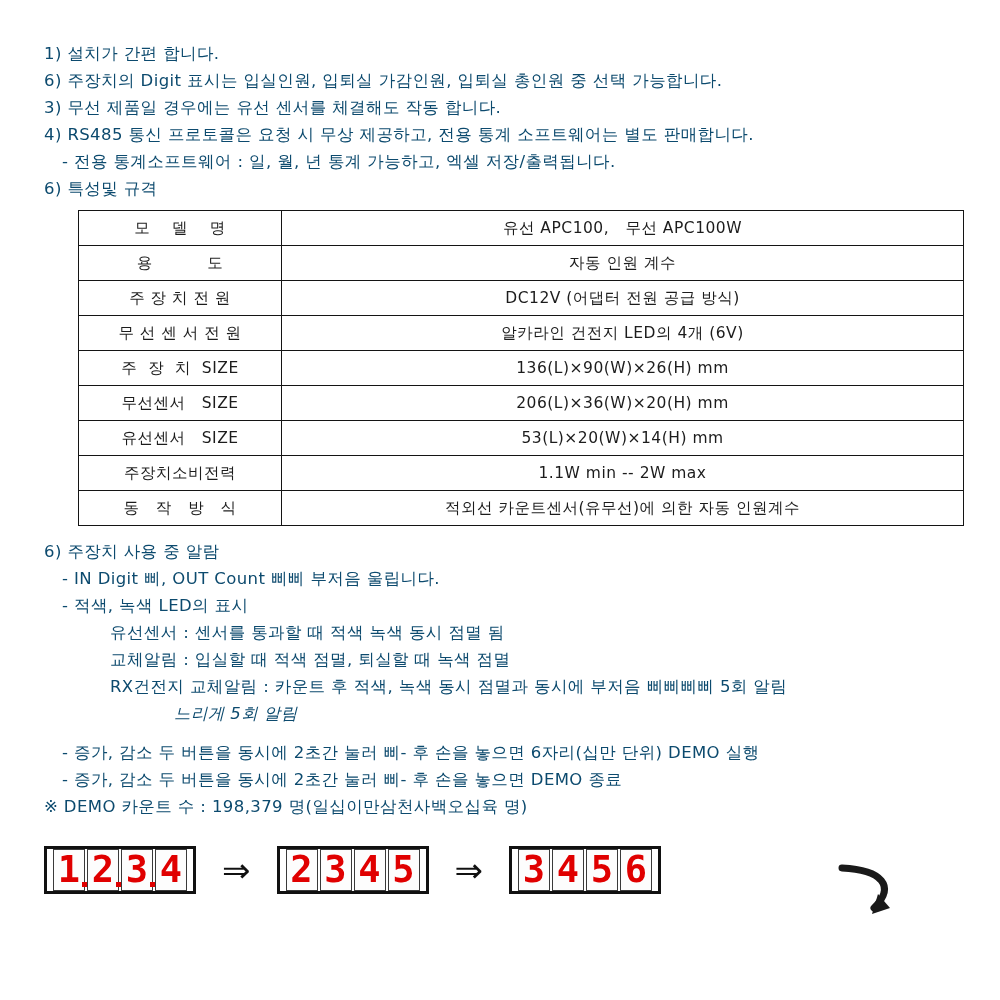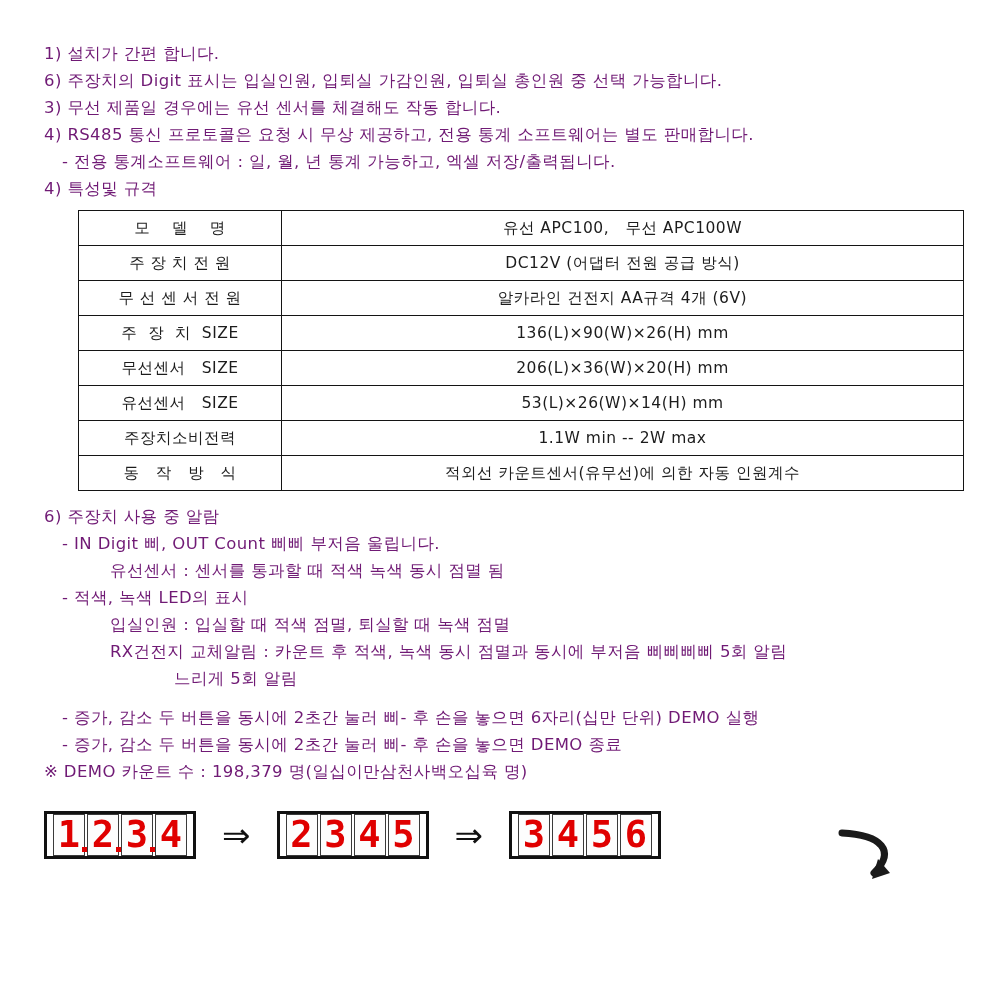--- a/index.html
+++ b/index.html
@@ -22,25 +22,25 @@
     padding: 0;
   }
   .lines {
     padding: 40px 0 0 44px;
   }
   .line {
     font-size: 16.5px;
     line-height: 27px;
     letter-spacing: 0.4px;
     white-space: pre;
-    color: #701a75;
+    color: #0c4a6e;
   }
   .line.indent1 { padding-left: 18px; }
   .line.indent3 { padding-left: 66px; }
-  .line.indent4 { padding-left: 130px; }
+  .line.indent4 { padding-left: 130px; font-style: italic; }
   .gap-m { height: 12px; }
 
   table.spec {
     border-collapse: collapse;
     margin: 8px 0 0 34px;
     width: 886px;
     table-layout: fixed;
   }
   table.spec td {
     border: 1px solid #141414;
@@ -116,66 +116,70 @@
 
 <div class="page">
 
   <div class="lines">
 
     <div class="line">1) 설치가 간편 합니다.</div>
     <div class="line">6) 주장치의 Digit 표시는 입실인원, 입퇴실 가감인원, 입퇴실 총인원 중 선택 가능합니다.</div>
     <div class="line">3) 무선 제품일 경우에는 유선 센서를 체결해도 작동 합니다.</div>
     <div class="line">4) RS485 통신 프로토콜은 요청 시 무상 제공하고, 전용 통계 소프트웨어는 별도 판매합니다.</div>
     <div class="line indent1">- 전용 통계소프트웨어 : 일, 월, 년 통계 가능하고, 엑셀 저장/출력됩니다.</div>
-    <div class="line">4) 특성및 규격</div>
+    <div class="line">6) 특성및 규격</div>
 
     <table class="spec">
       <tbody>
           <tr>
         <td class="label">모    델    명</td>
         <td>유선 APC100,   무선 APC100W</td>
       </tr>
       <tr>
+        <td class="label">용          도</td>
+        <td>자동 인원 계수</td>
+      </tr>
+      <tr>
         <td class="label">주 장 치 전 원</td>
         <td>DC12V (어댑터 전원 공급 방식)</td>
       </tr>
       <tr>
         <td class="label">무 선 센 서 전 원</td>
-        <td>알카라인 건전지 AA규격 4개 (6V)</td>
+        <td>알카라인 건전지 LED의 4개 (6V)</td>
       </tr>
       <tr>
         <td class="label">주  장  치  SIZE</td>
         <td>136(L)×90(W)×26(H) mm</td>
       </tr>
       <tr>
         <td class="label">무선센서   SIZE</td>
         <td>206(L)×36(W)×20(H) mm</td>
       </tr>
       <tr>
         <td class="label">유선센서   SIZE</td>
-        <td>53(L)×26(W)×14(H) mm</td>
+        <td>53(L)×20(W)×14(H) mm</td>
       </tr>
       <tr>
         <td class="label">주장치소비전력</td>
         <td>1.1W min -- 2W max</td>
       </tr>
       <tr>
         <td class="label">동   작   방   식</td>
         <td>적외선 카운트센서(유무선)에 의한 자동 인원계수</td>
       </tr>
     </tbody>
       </table>
 
     <div class="gap-m"></div>
 
     <div class="line">6) 주장치 사용 중 알람</div>
     <div class="line indent1">- IN Digit 삐, OUT Count 삐삐 부저음 울립니다.</div>
+    <div class="line indent1">- 적색, 녹색 LED의 표시</div>
     <div class="line indent3">유선센서 : 센서를 통과할 때 적색 녹색 동시 점멸 됨</div>
-    <div class="line indent1">- 적색, 녹색 LED의 표시</div>
-    <div class="line indent3">입실인원 : 입실할 때 적색 점멸, 퇴실할 때 녹색 점멸</div>
+    <div class="line indent3">교체알림 : 입실할 때 적색 점멸, 퇴실할 때 녹색 점멸</div>
     <div class="line indent3">RX건전지 교체알림 : 카운트 후 적색, 녹색 동시 점멸과 동시에 부저음 삐삐삐삐 5회 알림</div>
     <div class="line indent4">느리게 5회 알림</div>
 
     <div class="gap-m"></div>
 
     <div class="line indent1">- 증가, 감소 두 버튼을 동시에 2초간 눌러 삐- 후 손을 놓으면 6자리(십만 단위) DEMO 실행</div>
     <div class="line indent1">- 증가, 감소 두 버튼을 동시에 2초간 눌러 삐- 후 손을 놓으면 DEMO 종료</div>
     <div class="line">※ DEMO 카운트 수 : 198,379 명(일십이만삼천사백오십육 명)</div>
   </div>
 

